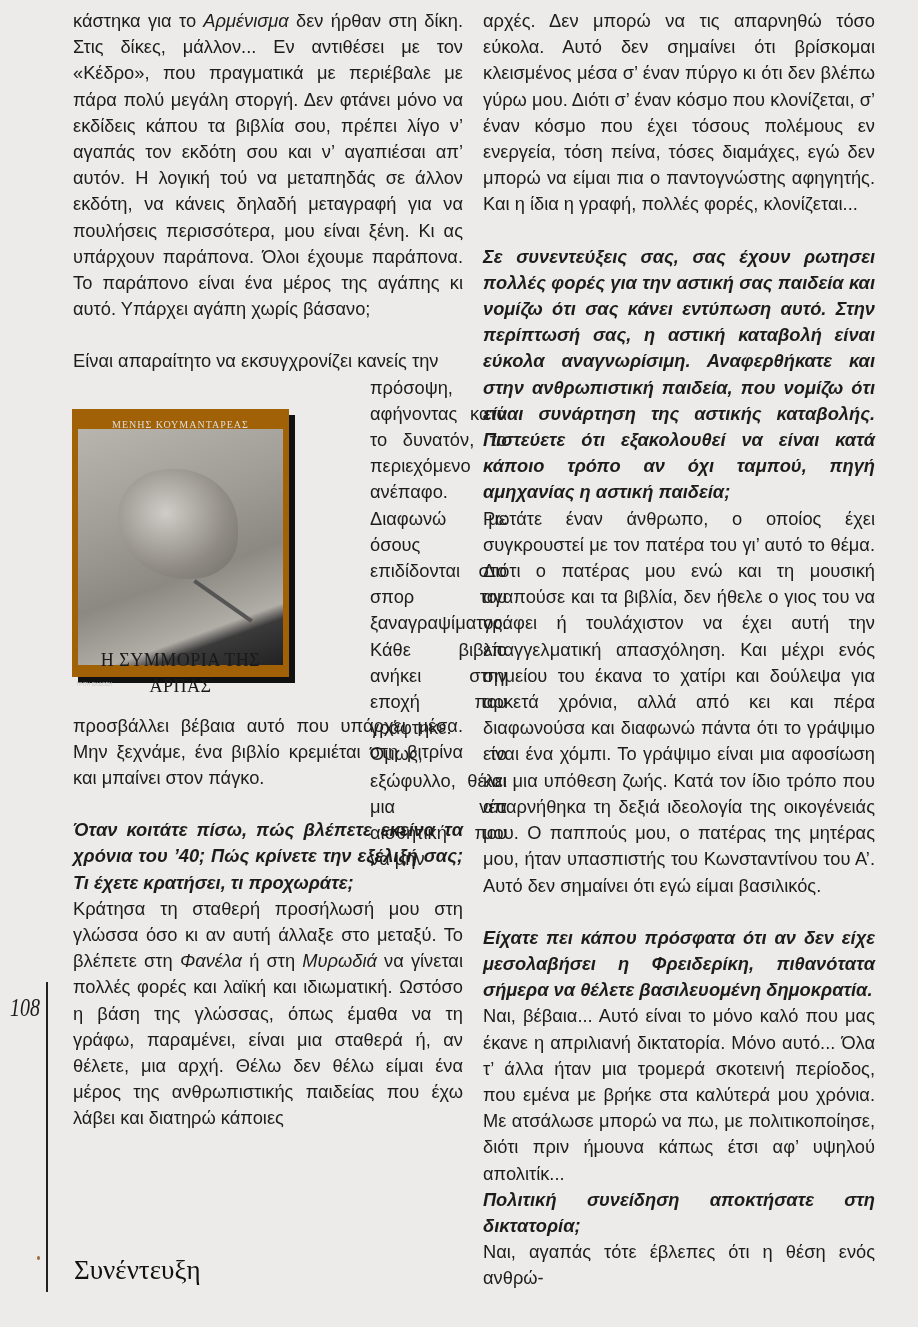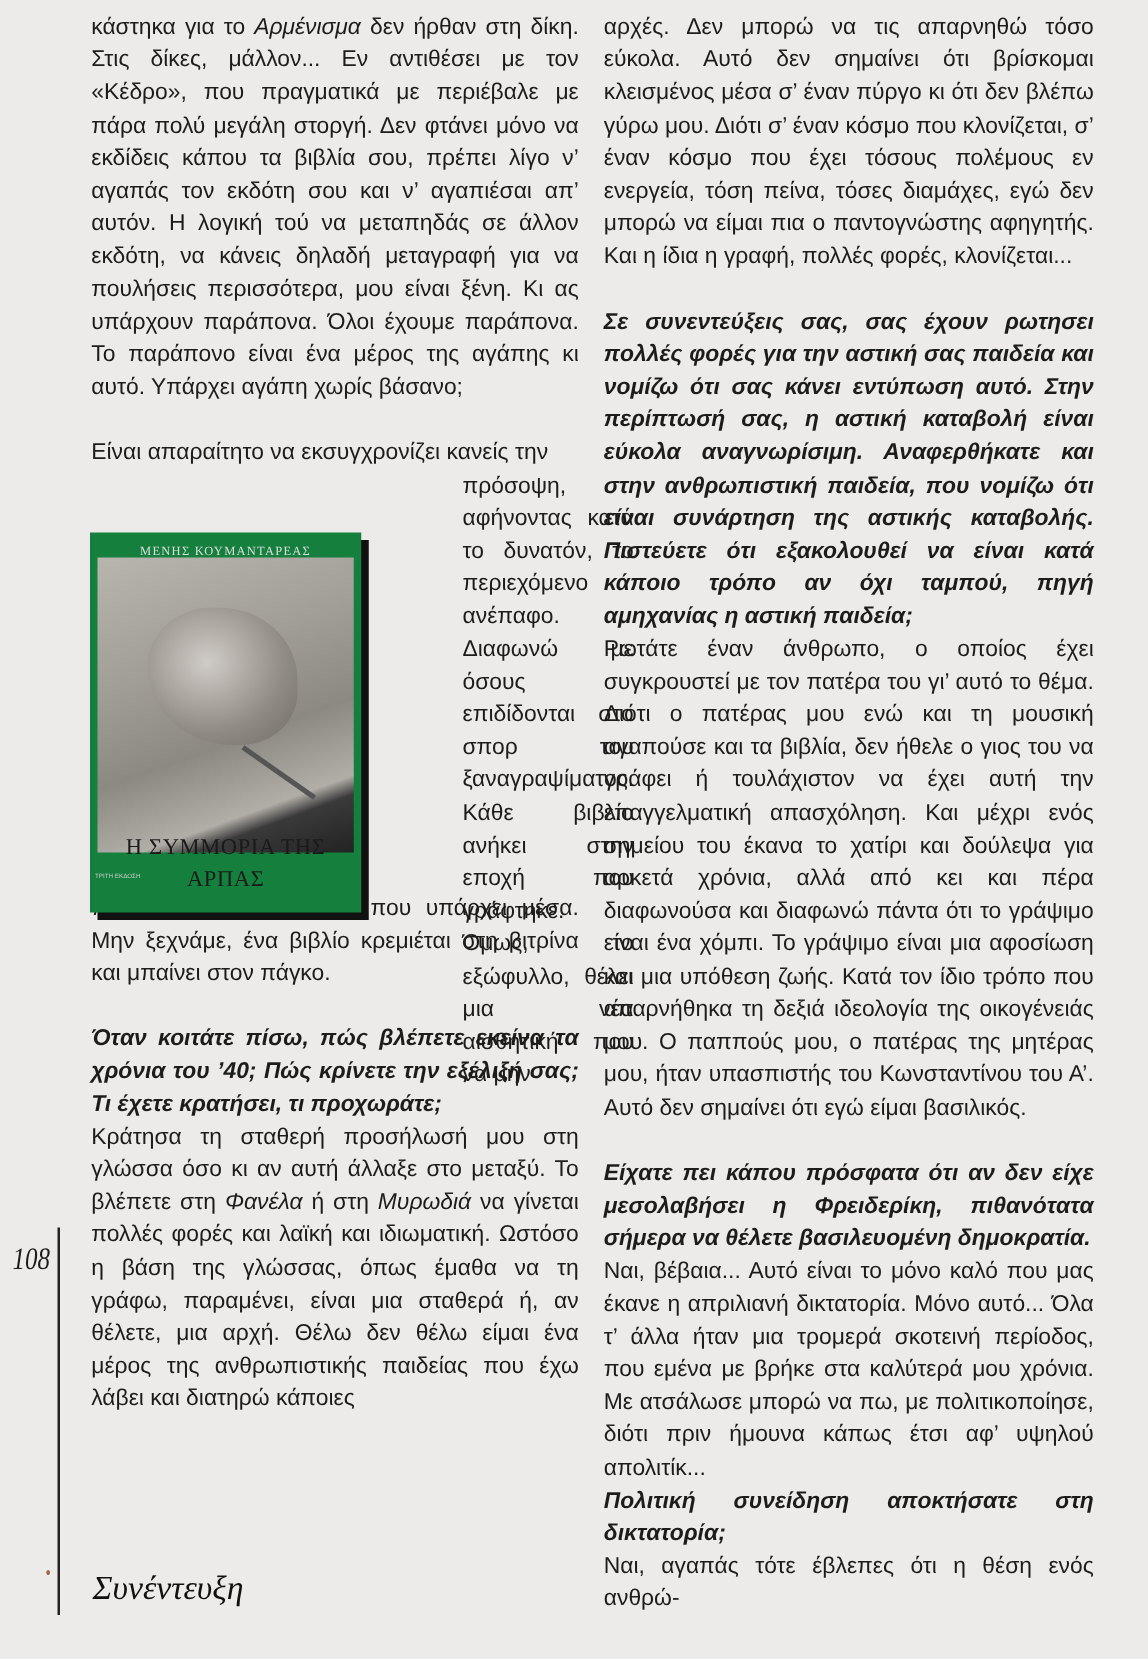--- a/index.html
+++ b/index.html
@@ -18,22 +18,22 @@
   #col-right { left:483px; width:392px; }
   .q { font-weight:bold; font-style:italic; }
   .gap { height:26px; }
   .i { font-style:italic; }
   .wrap-block { position:relative; height:338px; }
   .wrap-text {
     position:absolute; left:253px; top:0; width:137px;margin-left:44px;
   }
   .wrap-text p { text-align:justify; }
   .cover {
-    position:absolute; left:-1px; top:51px; width:217px; height:304px;
-    background:#15803d; box-shadow:6px 6px 0 #111;
+    position:absolute; left:-1px; top:34px; width:217px; height:268px;
+    background:#a16207; box-shadow:6px 6px 0 #111;
   }
   .cover-inner {
     position:absolute; left:6px; top:20px; width:205px; height:236px;
     background:linear-gradient(160deg,#b8b4ae 0%,#a19d97 35%,#8c8882 60%,#b1ada7 80%,#3a3a3a 85%,#222 100%);
   }
   .cover-author {
     position:absolute; left:0; right:0; top:3px; text-align:center;
     font-family:"Liberation Serif", serif; font-size:10px; color:#ddd; letter-spacing:1px;
   }
   .cover-title {
@@ -60,21 +60,21 @@
   }
   .page-rule {
     position:absolute; left:46px; top:982px; width:1.5px; height:310px; background:#222;
   }
   .page-number {
     position:absolute; left:10px; top:994px; font-family:"Liberation Serif", serif;
     font-style:italic; font-size:25px; transform:scaleX(0.8); transform-origin:left;
   }
   .section-label {
     position:absolute; left:74px; top:1255px; font-family:"Liberation Serif", serif;
-    font-style:italic; font-size:27px; color:#111;
+    font-size:27px; color:#111;
   }
   .speck { position:absolute; left:37px; top:1256px; width:3px; height:4px; background:#9a6a3a; border-radius:50%; }
 </style>
 </head>
 <body>
 
 <div id="col-left" class="col">
   <p><span>κάστηκα για το </span><span class="i">Αρμένισμα</span><span> δεν ήρθαν στη δίκη. Στις δίκες, μάλλον... Εν αντιθέσει με τον «Κέδρο», που πραγματικά με περιέβαλε με πάρα πολύ μεγάλη στοργή. Δεν φτάνει μόνο να εκδίδεις κάπου τα βιβλία σου, πρέπει λίγο ν’ αγαπάς τον εκδότη σου και ν’ αγαπιέσαι απ’ αυτόν. Η λογική τού να μεταπηδάς σε άλλον εκδότη, να κάνεις δηλαδή μεταγραφή για να πουλήσεις περισσότερα, μου είναι ξένη. Κι ας υπάρχουν παράπονα. Όλοι έχουμε παράπονα. Το παράπονο είναι ένα μέρος της αγάπης κι αυτό. Υπάρχει αγάπη χωρίς βάσανο;</span></p>
   <div class="gap"></div>
   <p>Είναι απαραίτητο να εκσυγχρονίζει κανείς την</p>

